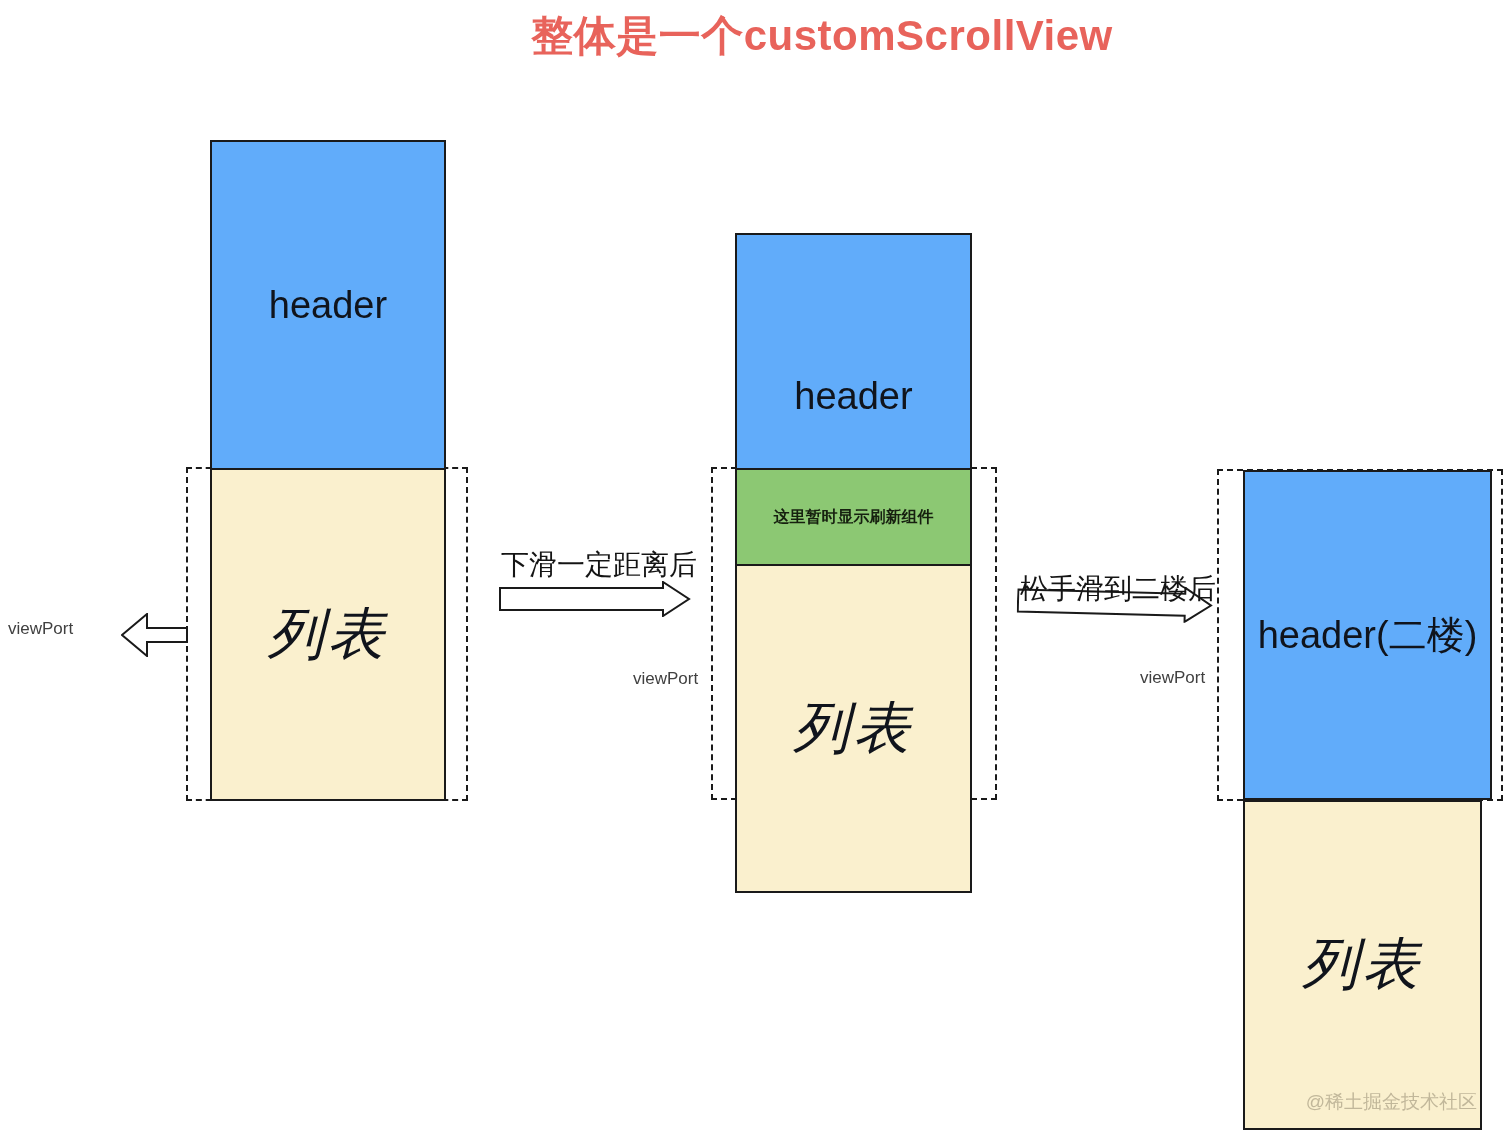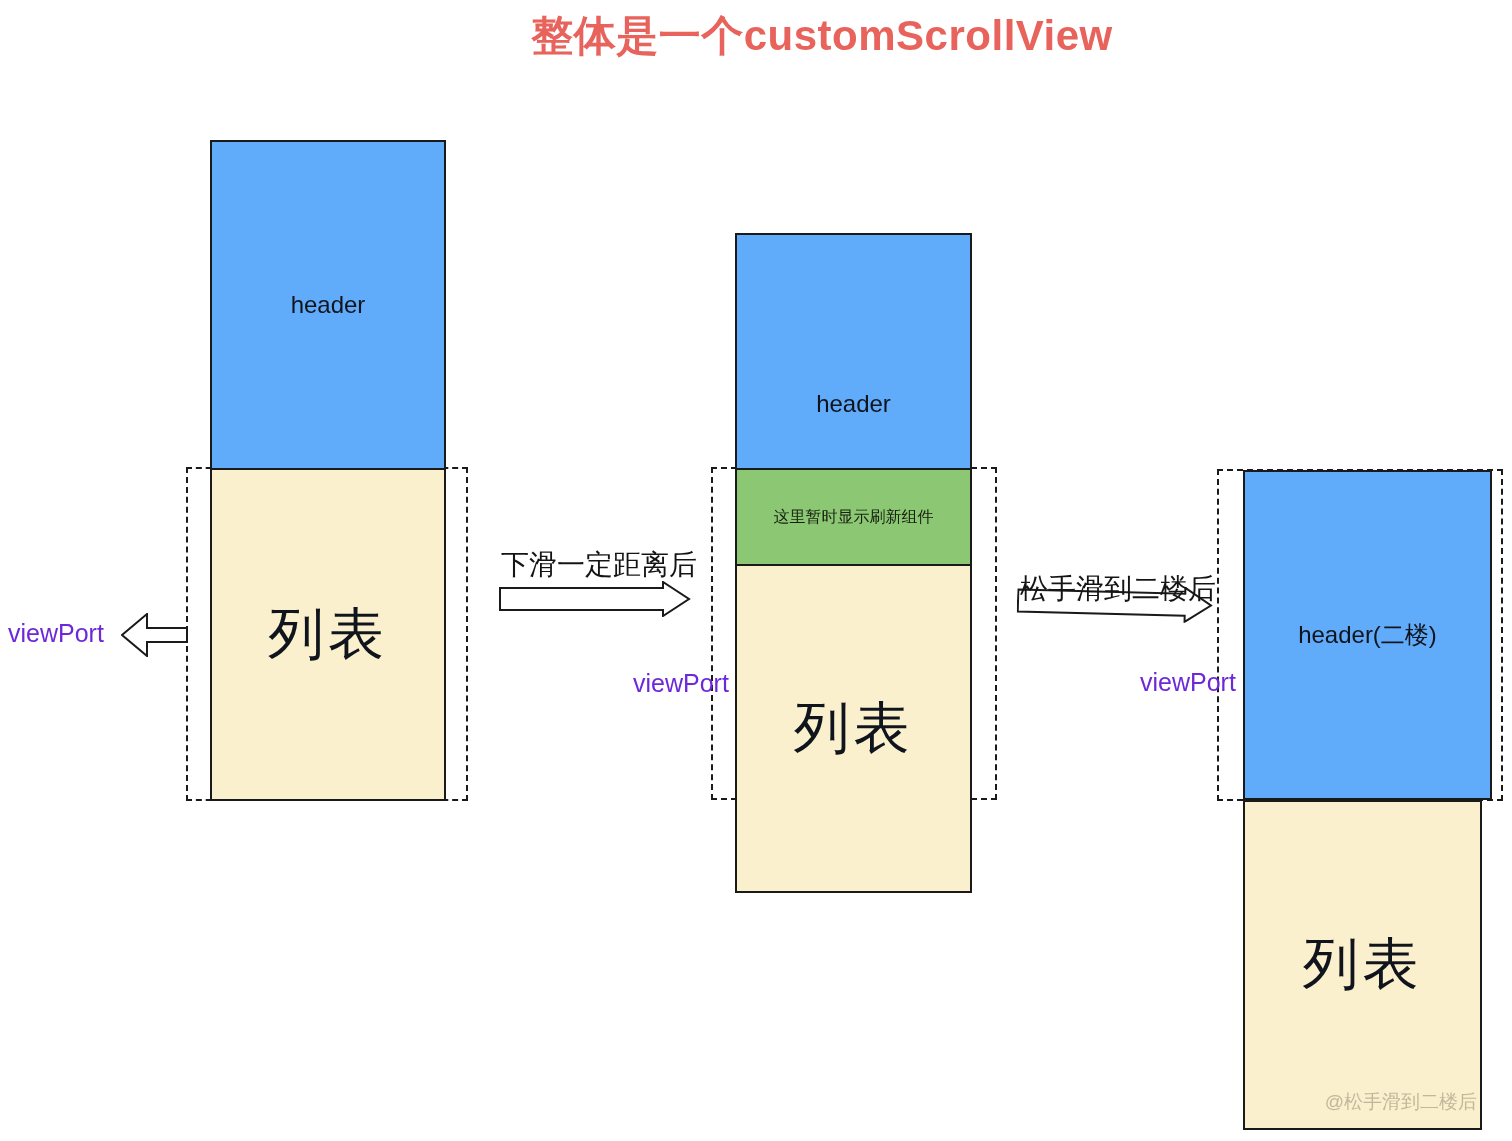--- a/index.html
+++ b/index.html
@@ -35,27 +35,27 @@
     justify-content: center;
   }
   .box.blue  { background: #61acfa; }
   .box.cream { background: #faf0ce; }
   .box.green { background: #8cc873; }
   .viewport-dash {
     position: absolute;
     border: 2px dashed #1a1a1a;
     background: transparent;
   }
-  .header-label { font-size: 24px; color: #10141c; }
-  .list-label   { font-size: 56px; color: #10141c; letter-spacing: 4px; }
-  .refresh-label{ font-size: 16px; font-weight: 400; color: #16200f; }
+  .header-label { font-size: 38px; color: #10141c; }
+  .list-label   { font-size: 56px; color: #10141c; letter-spacing: 4px; font-style: italic; }
+  .refresh-label{ font-size: 16px; font-weight: 700; color: #16200f; }
   .vp-label {
     position: absolute;
-    font-size: 25px;
-    color: #6d28d9;
+    font-size: 17px;
+    color: #404040;
     white-space: nowrap;
     z-index: 5;
   }
   .transition-label {
     position: absolute;
     font-size: 28px;
     color: #141414;
     white-space: nowrap;
     z-index: 4;
   }
@@ -113,17 +113,17 @@
   <svg class="arrow" style="left:1017px; top:585px; transform:rotate(1.5deg);" width="196" height="36" viewBox="0 0 196 36">
     <polygon points="1,7 168,7 168,1 194,18 168,35 168,29 1,29" fill="#ffffff" stroke="#1a1a1a" stroke-width="2"></polygon>
   </svg>
 
   <div class="viewport-dash" style="left:1217px; top:469px; width:286px; height:332px;"></div>
   <div class="box blue" style="left:1243px; top:470px; width:249px; height:330px;">
     <span class="header-label">header(二楼)</span>
   </div>
   <div class="box cream" style="left:1243px; top:800px; width:239px; height:330px;">
     <span class="list-label">列表</span>
-    <span class="watermark">@松手滑到二楼后</span>
+    <span class="watermark">@稀土掘金技术社区</span>
   </div>
   <div class="vp-label" style="left:1140px; top:668px;">viewPort</div>
 
 </div>
 
 </body></html>

